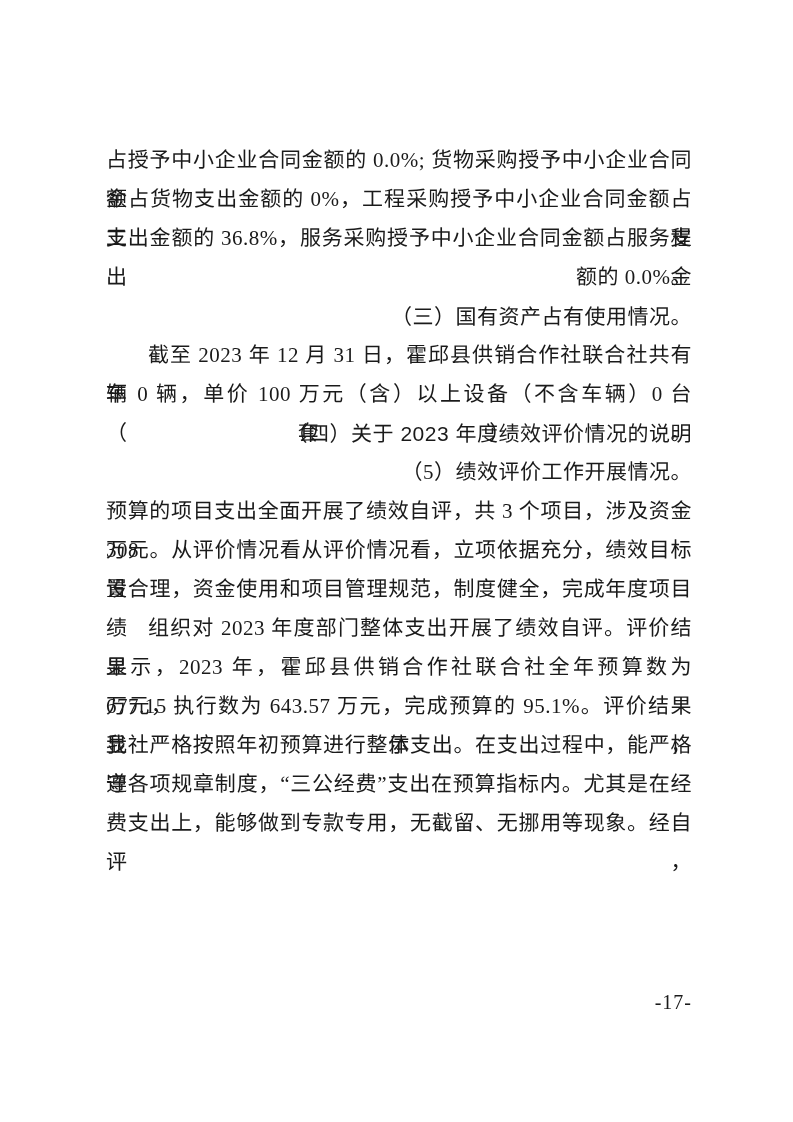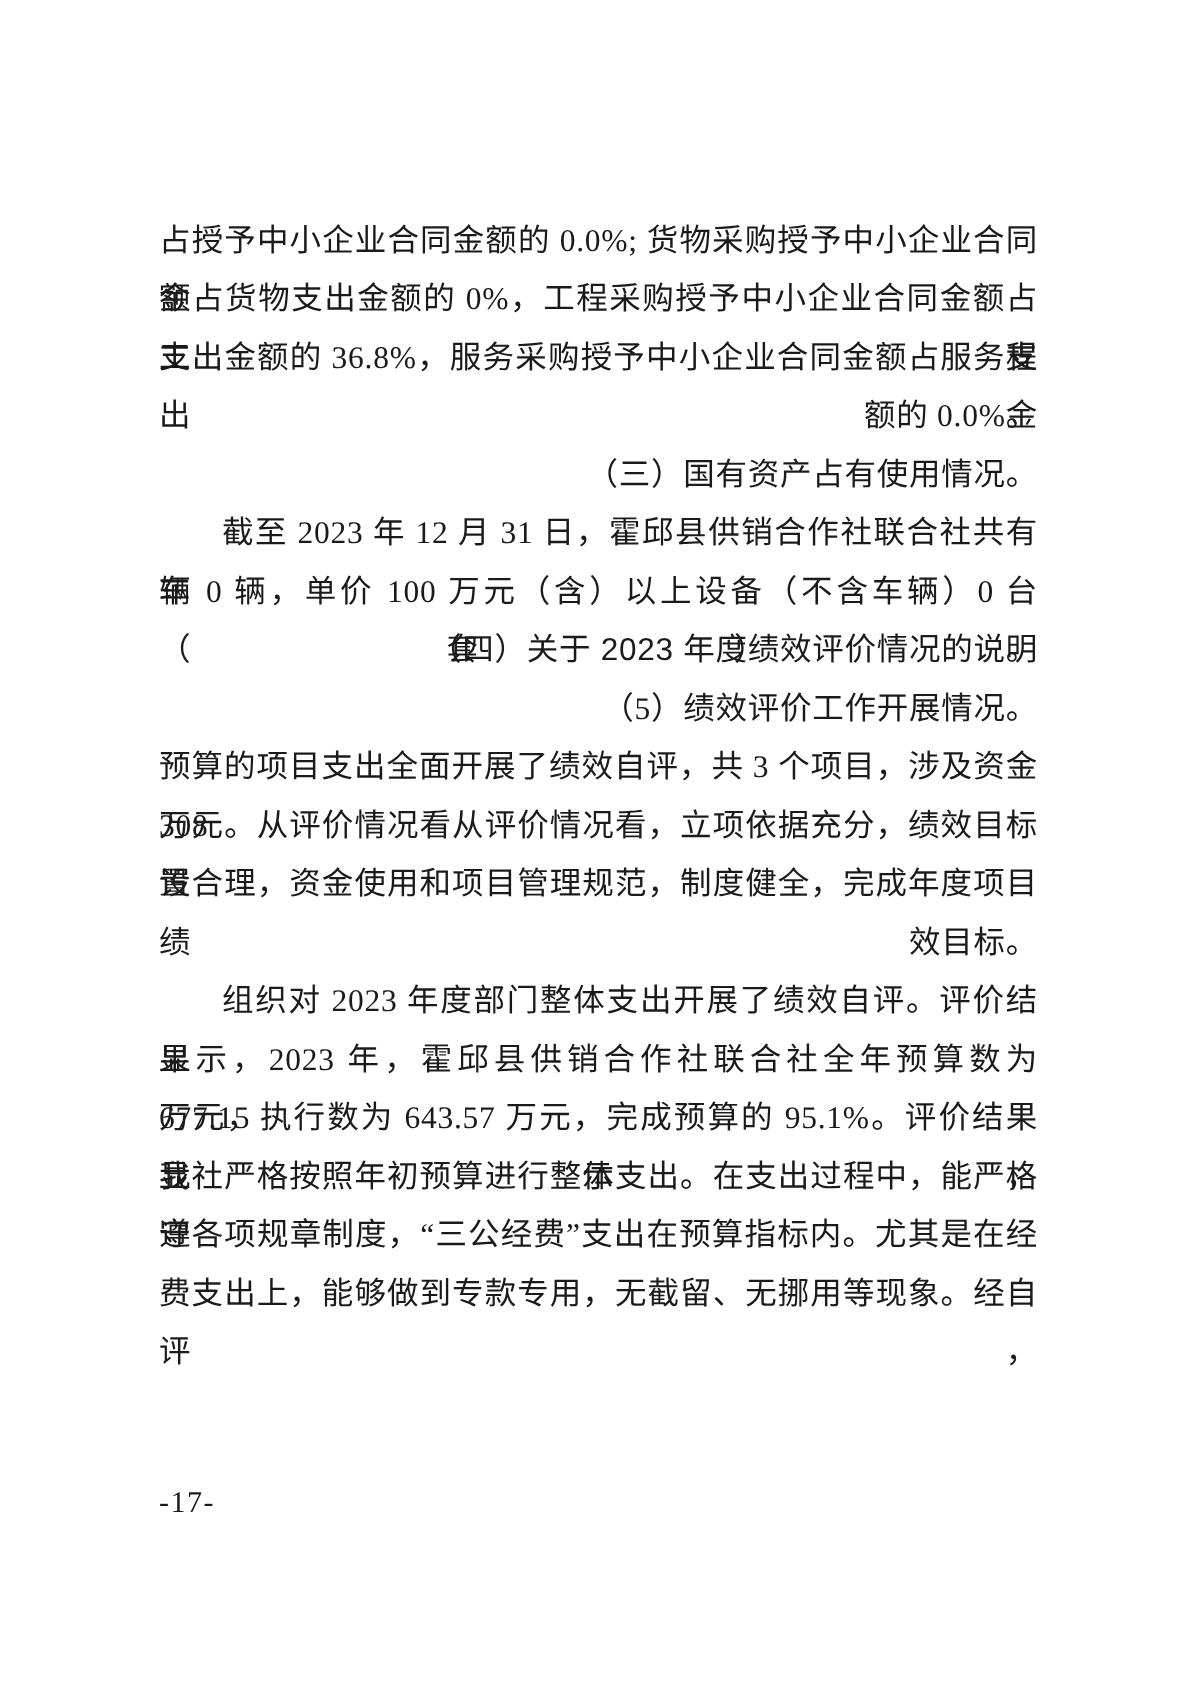--- a/index.html
+++ b/index.html
@@ -44,21 +44,21 @@
   .heading {
     font-weight: 400;
     font-family: "Liberation Sans", "DejaVu Sans", sans-serif;
     letter-spacing: 0.5px;
   }
   .page-number {
     position: absolute;
     left: 106px;
     top: 990px;
     width: 586px;
-    text-align: left;
+    text-align: right;
     font-size: 20px;
     line-height: 24px;
     letter-spacing: 1px;
     color: #1a1a1a;
   }
 </style>
 </head>
 <body>
 
 <div class="page">
@@ -68,21 +68,20 @@
     <div class="line j">支出金额的 36.8%，服务采购授予中小企业合同金额占服务支出金</div>
     <div class="line">额的 0.0%。</div>
     <div class="line heading indent">（三）国有资产占有使用情况。</div>
     <div class="line j indent">截至 2023 年 12 月 31 日，霍邱县供销合作社联合社共有车</div>
     <div class="line j">辆 0 辆，单价 100 万元（含）以上设备（不含车辆）0 台（套）。</div>
     <div class="line heading indent">（四）关于 2023 年度绩效评价情况的说明</div>
     <div class="line indent">（5）绩效评价工作开展情况。</div>
     <div class="line j">预算的项目支出全面开展了绩效自评，共 3 个项目，涉及资金 308</div>
     <div class="line j">万元。从评价情况看从评价情况看，立项依据充分，绩效目标设</div>
     <div class="line j">置合理，资金使用和项目管理规范，制度健全，完成年度项目绩</div>
-    <div class="line">效目标。</div>
     <div class="line j indent">组织对 2023 年度部门整体支出开展了绩效自评。评价结果</div>
     <div class="line j">显示，2023 年，霍邱县供销合作社联合社全年预算数为 677.15</div>
     <div class="line j">万元，执行数为 643.57 万元，完成预算的 95.1%。评价结果显示，</div>
     <div class="line j">我社严格按照年初预算进行整体支出。在支出过程中，能严格遵</div>
     <div class="line j">守各项规章制度，“三公经费”支出在预算指标内。尤其是在经</div>
     <div class="line j">费支出上，能够做到专款专用，无截留、无挪用等现象。经自评，</div>
   </div>
   <div class="page-number">-17-</div>
 </div>
 

